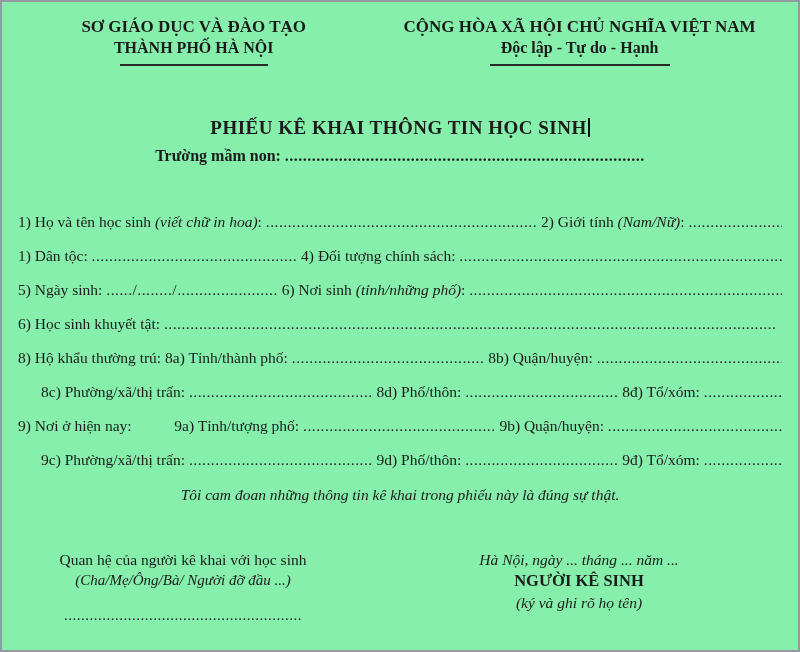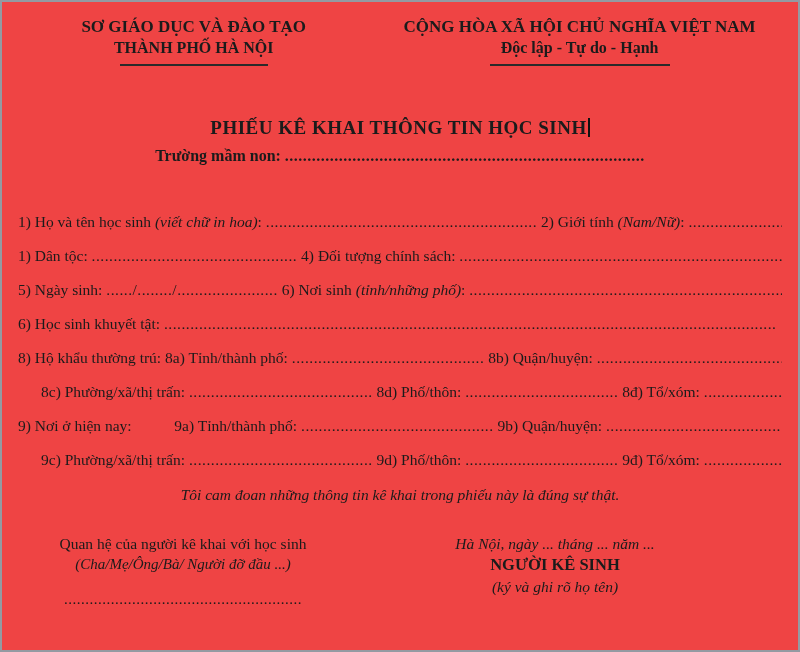--- a/index.html
+++ b/index.html
@@ -1,20 +1,20 @@
 <!DOCTYPE html>
 <html><head>
 <meta charset="utf-8">
 <style>
   html,body{margin:0;padding:0;background:#ffffff;}
   .page{
     box-sizing:border-box;
     width:800px;height:652px;
     border:2px solid #949aa2;
-    background:#ef4444;
+    background:#86efac;
     font-family:"Liberation Serif","DejaVu Serif",serif;
     color:#1b1b1b;
     padding:14px 16px 0 16px;
     overflow:hidden;
   }
   
   .header-row{display:flex;justify-content:space-between;align-items:flex-start;}
   .hdr-left{width:46%;text-align:center;}
   .hdr-right{width:53%;text-align:center;}
   .hdr-line1{font-weight:bold;font-size:17px;line-height:21px;}
@@ -29,21 +29,21 @@
   .school-row{margin-top:8px;text-align:center;font-weight:bold;font-size:16px;white-space:nowrap;}
   
   .form-area{margin-top:40px;}
   .fline{font-size:15.5px;line-height:34px;white-space:nowrap;overflow:hidden;}
   .indent{padding-left:23px;}
   .it{font-style:italic;}
   .dots{letter-spacing:0.5px;}
   
   .decl{margin-top:8px;text-align:center;font-style:italic;font-size:15.5px;line-height:20px;}
   
-  .footer{margin-top:28px;display:flex;}
+  .footer{margin-top:44px;display:flex;gap:24px;}
   .foot-left{width:330px;text-align:center;}
   .foot-right{width:270px;margin-left:72px;text-align:center;}
   .fl1{font-size:15.5px;line-height:21px;}
   .fl2{font-size:15px;font-style:italic;line-height:21px;}
   .fl-dots{margin-top:14px;font-size:15px;letter-spacing:0.5px;line-height:20px;}
   .fr1{font-size:15.5px;font-style:italic;line-height:21px;}
   .fr2{font-size:16.5px;font-weight:bold;line-height:22px;}
   .fr3{font-size:15.5px;font-style:italic;line-height:21px;}
 </style>
 </head>
@@ -77,21 +77,21 @@
     <div class="fline"><span>1) Dân tộc: </span><span class="dots">...............................................</span><span> 4) Đối tượng chính sách: </span><span class="dots">..............................................................................</span></div>
 
     <div class="fline"><span>5) Ngày sinh: </span><span class="dots">....../......../.......................</span><span> 6) Nơi sinh </span><span class="it">(tỉnh/những phố)</span><span>: </span><span class="dots">..........................................................................</span></div>
 
     <div class="fline"><span>6) Học sinh khuyết tật: </span><span class="dots">............................................................................................................................................</span></div>
 
     <div class="fline"><span>8) Hộ khẩu thường trú: </span><span>8a) Tỉnh/thành phố: </span><span class="dots">............................................</span><span> 8b) Quận/huyện: </span><span class="dots">..............................................</span></div>
 
     <div class="fline indent"><span>8c) Phường/xã/thị trấn: </span><span class="dots">..........................................</span><span> 8d) Phố/thôn: </span><span class="dots">...................................</span><span> 8đ) Tổ/xóm: </span><span class="dots">....................</span></div>
 
-    <div class="fline"><span>9) Nơi ở hiện nay: </span><span>&nbsp;&nbsp;&nbsp;&nbsp;&nbsp;&nbsp;&nbsp;&nbsp;&nbsp;&nbsp;</span><span>9a) Tỉnh/thành phố: </span><span class="dots">............................................</span><span> 9b) Quận/huyện: </span><span class="dots">..............................................</span></div>
+    <div class="fline"><span>9) Nơi ở hiện nay: </span><span>&nbsp;&nbsp;&nbsp;&nbsp;&nbsp;&nbsp;&nbsp;&nbsp;&nbsp;&nbsp;</span><span>9a) Tỉnh/tượng phố: </span><span class="dots">............................................</span><span> 9b) Quận/huyện: </span><span class="dots">..............................................</span></div>
 
     <div class="fline indent"><span>9c) Phường/xã/thị trấn: </span><span class="dots">..........................................</span><span> 9d) Phố/thôn: </span><span class="dots">...................................</span><span> 9đ) Tổ/xóm: </span><span class="dots">....................</span></div>
 
   </div>
 
   <div class="decl">Tôi cam đoan những thông tin kê khai trong phiếu này là đúng sự thật.</div>
 
   <div class="footer">
     <div class="foot-left">
       <div class="fl1">Quan hệ của người kê khai với học sinh</div>

